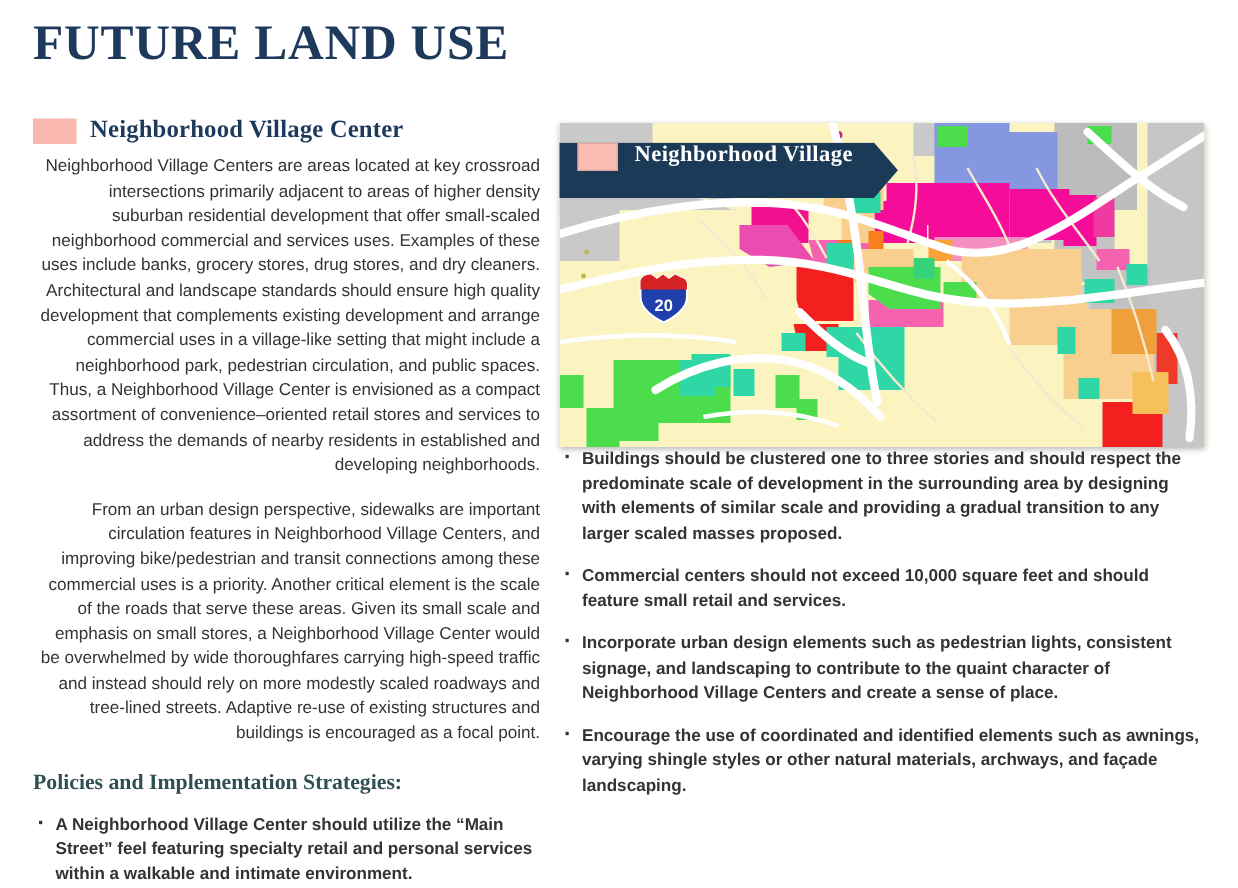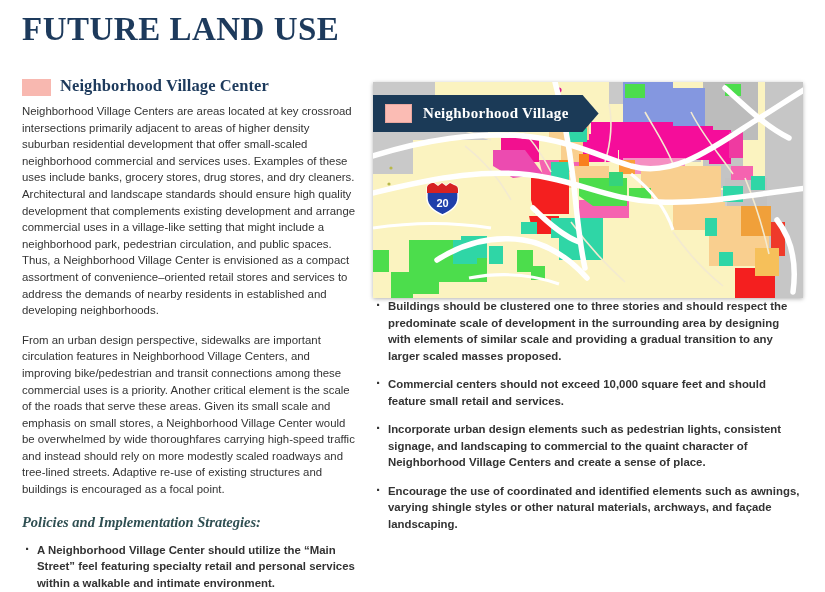--- a/index.html
+++ b/index.html
@@ -59,27 +59,26 @@
     font-weight: bold;
     font-size: 16.5px;
     color: #1d3a5c;
     letter-spacing: 0.1px;
   }
 
   p.body {
     font-size: 11.4px;
     line-height: 1.455;
     color: #333333;
-    text-align: left;
+    text-align: right;
     margin-bottom: 13px;
   }
 
   .strategies-head {
     font-family: "Liberation Serif", "DejaVu Serif", serif;
-    font-style: italic;
     font-weight: bold;
     font-size: 14.5px;
     color: #2f4f52;
     margin-top: 16px;
     margin-bottom: 11px;
   }
 
   ul.bullets {
     list-style: none;
     margin: 0;
@@ -128,21 +127,21 @@
     height: 100%;
     display: block;
   }
 
   .map-legend {
     position: absolute;
     left: -1px;
     top: 13px;
     height: 37px;
     display: flex;
-    align-items: center;
+    align-items: flex-start;
     padding: 0 30px 0 13px;
     background: #1b3a57;
     color: #ffffff;
     clip-path: polygon(0 0, calc(100% - 16px) 0, 100% 50%, calc(100% - 16px) 100%, 0 100%);
     z-index: 5;
   }
   .legend-swatch {
     width: 27px;
     height: 19px;
     background: #fbbcb4;
@@ -329,18 +328,18 @@
 
       <div class="map-legend">
         <span class="legend-swatch"></span>
         <span class="legend-label">Neighborhood Village</span>
       </div>
     </div>
 
     <ul class="bullets map-bullets">
       <li>Buildings should be clustered one to three stories and should respect the predominate scale of development in the surrounding area by designing with elements of similar scale and providing a gradual transition to any larger scaled masses proposed.</li>
       <li>Commercial centers should not exceed 10,000 square feet and should feature small retail and services.</li>
-      <li>Incorporate urban design elements such as pedestrian lights, consistent signage, and landscaping to commercial to the quaint character of Neighborhood Village Centers and create a sense of place.</li>
+      <li>Incorporate urban design elements such as pedestrian lights, consistent signage, and landscaping to contribute to the quaint character of Neighborhood Village Centers and create a sense of place.</li>
       <li>Encourage the use of coordinated and identified elements such as awnings, varying shingle styles or other natural materials, archways, and façade landscaping.</li>
     </ul>
   </div>
 
 </div>
 
 </body></html>

